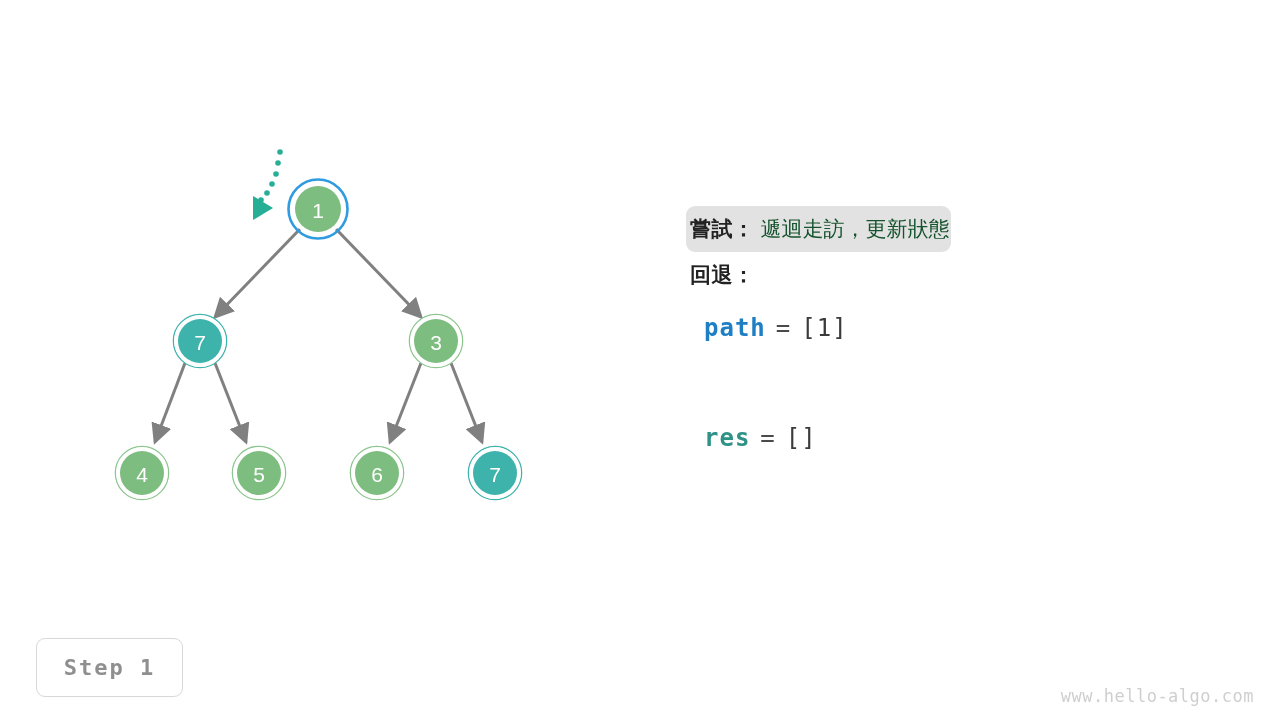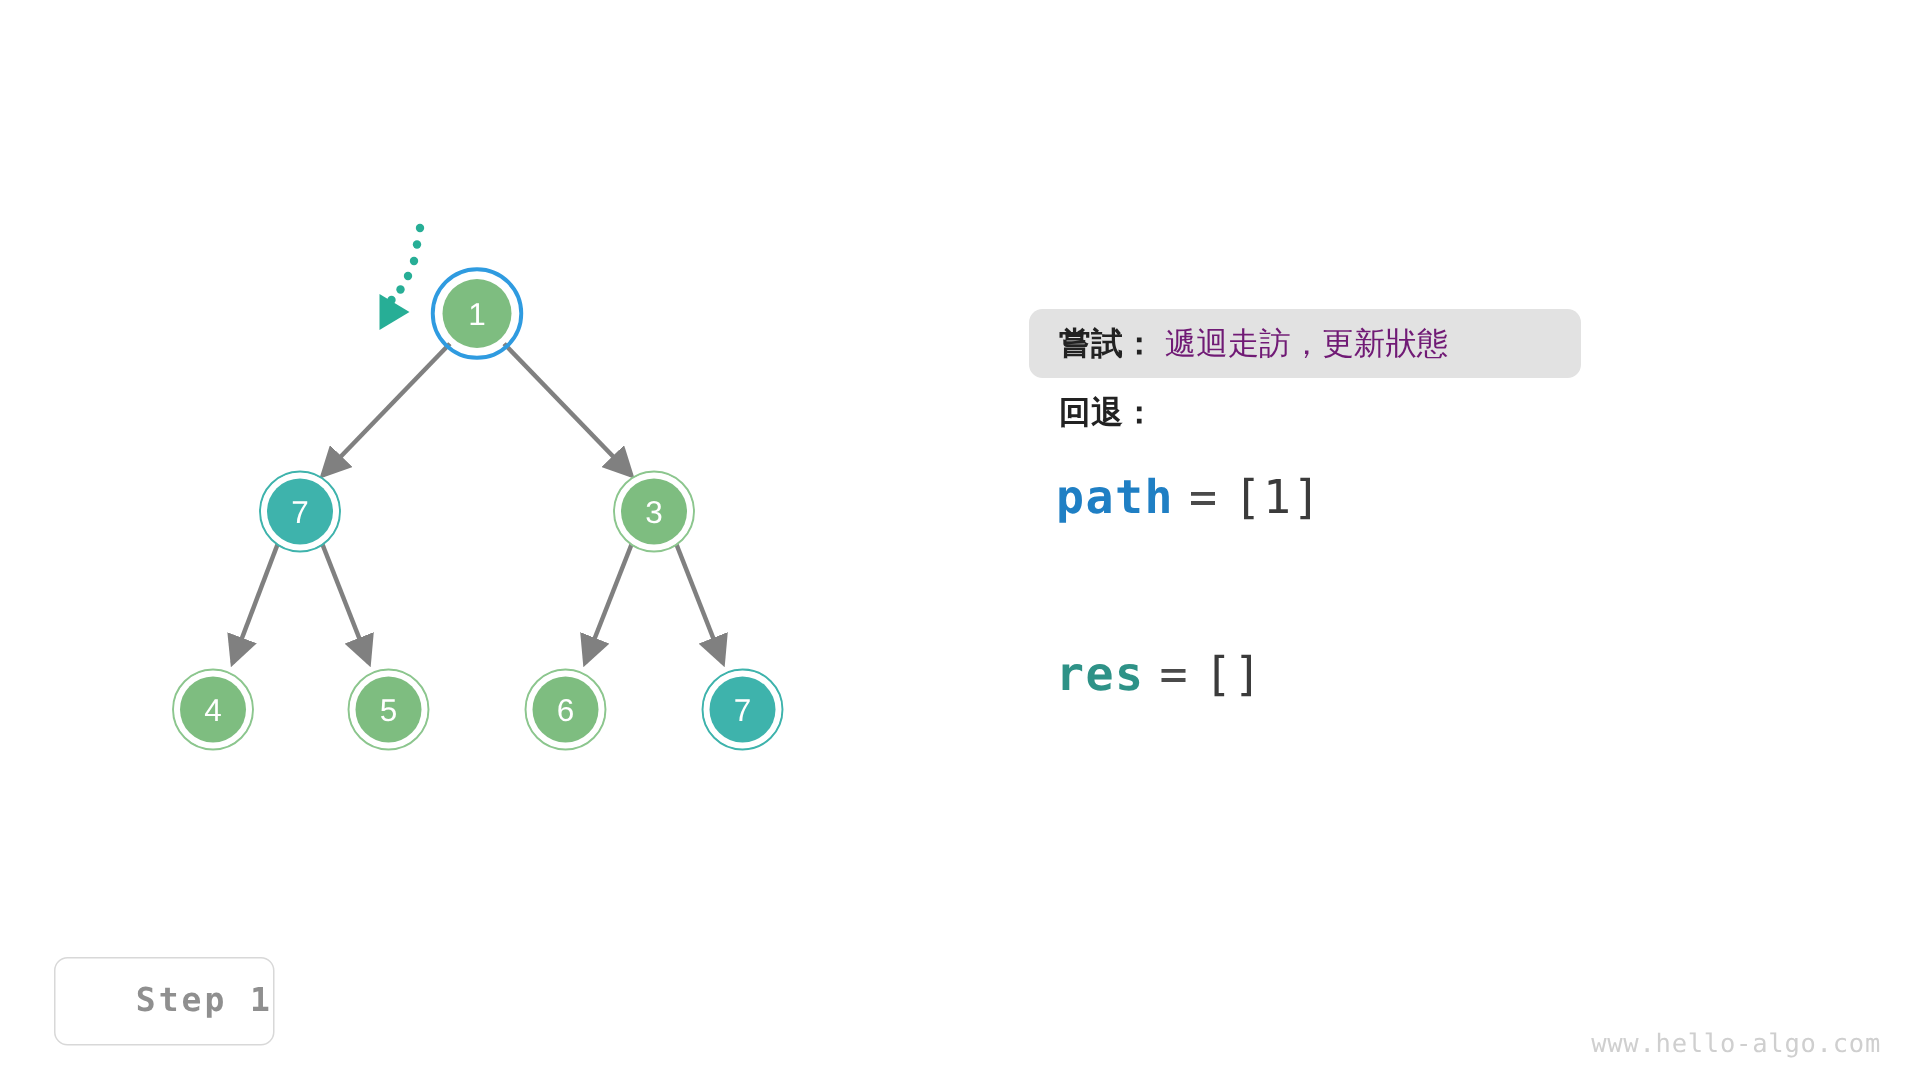--- a/index.html
+++ b/index.html
@@ -44,44 +44,44 @@
     position: absolute;
     left: 686px;
     top: 206px;
     width: 560px;
   }
 
   .hint-row {
     height: 46px;
     display: flex;
     align-items: center;
-    padding: 0 20px;
+    padding: 0 4px;
     box-sizing: border-box;
     font-size: 21px;
     color: #3b3b3b;
     white-space: nowrap;
-    width: 368px;
+    width: 265px;
   }
   .hint-row.highlight {
     background: #e2e2e2;
     border-radius: 9px;
   }
   .hint-key {
     font-weight: bold;
     color: #222222;
     letter-spacing: 0.5px;
   }
   .hint-val {
     margin-left: 6px;
-    color: #701a75;
+    color: #14532d;
   }
 
   .code-row {
     font-family: "DejaVu Sans Mono", "Liberation Mono", monospace;
-    font-size: 31px;
+    font-size: 24px;
     letter-spacing: 1px;
     color: #3b3b3b;
     display: flex;
     align-items: baseline;
     padding-left: 18px;
     white-space: pre;
   }
   #row-path { margin-top: 16px; }
   #row-res  { margin-top: 82px; }
 
@@ -95,21 +95,21 @@
     position: absolute;
     left: 36px;
     top: 638px;
     width: 145px;
     height: 57px;
     border: 1px solid #d8d8d8;
     border-radius: 9px;
     background: #ffffff;
     display: flex;
     align-items: center;
-    justify-content: flex-end;
+    justify-content: center;
     font-family: "DejaVu Sans Mono", "Liberation Mono", monospace;
     font-size: 22px;
     font-weight: bold;
     letter-spacing: 2px;
     color: #8f8f8f;
   }
 
   
   #watermark {
     position: absolute;

